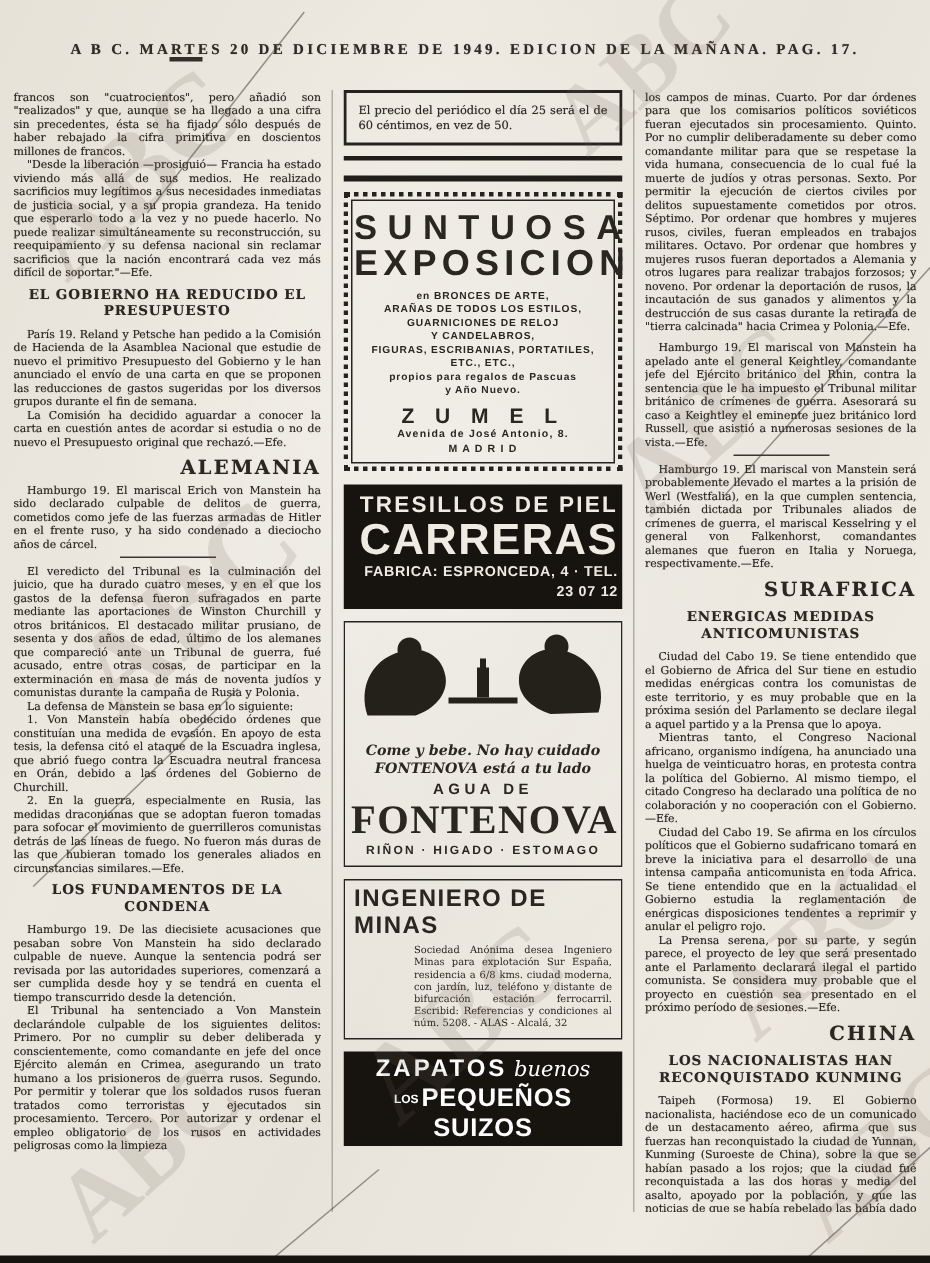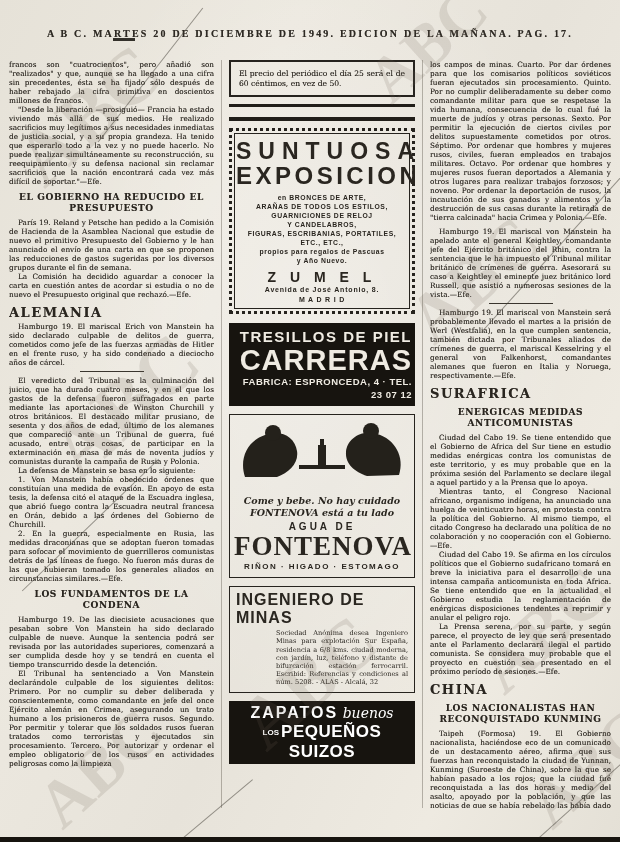--- a/index.html
+++ b/index.html
@@ -41,21 +41,21 @@
   .vrule{width:0;border-left:1px solid rgba(70,62,52,.35);}
   p.body{margin:0;text-indent:9px;}
   p.noindent{text-indent:0;}
   .gap{height:5px;}
   .sep{width:64px;margin:4px auto 4px auto;border-top:1px solid #3a352e;}
   h3.story{
     margin:6px 4px 4px 4px;text-align:center;text-indent:0;
     font-size:9px;line-height:11px;letter-spacing:.6px;font-weight:bold;
   }
   h2.section{
-    margin:7px 0 2px 0;text-align:left;text-indent:0;
+    margin:7px 0 2px 0;text-align:right;text-indent:0;
     font-size:13px;line-height:14px;letter-spacing:1.5px;font-weight:bold;
   }
   
   .pricebox{
     border:2px solid #26231e;
     padding:7px 8px;
     font-size:7.6px;line-height:9.6px;text-align:justify;
     text-shadow:0 0 .5px rgba(45,40,34,.5);
     margin-bottom:7px;
   }

